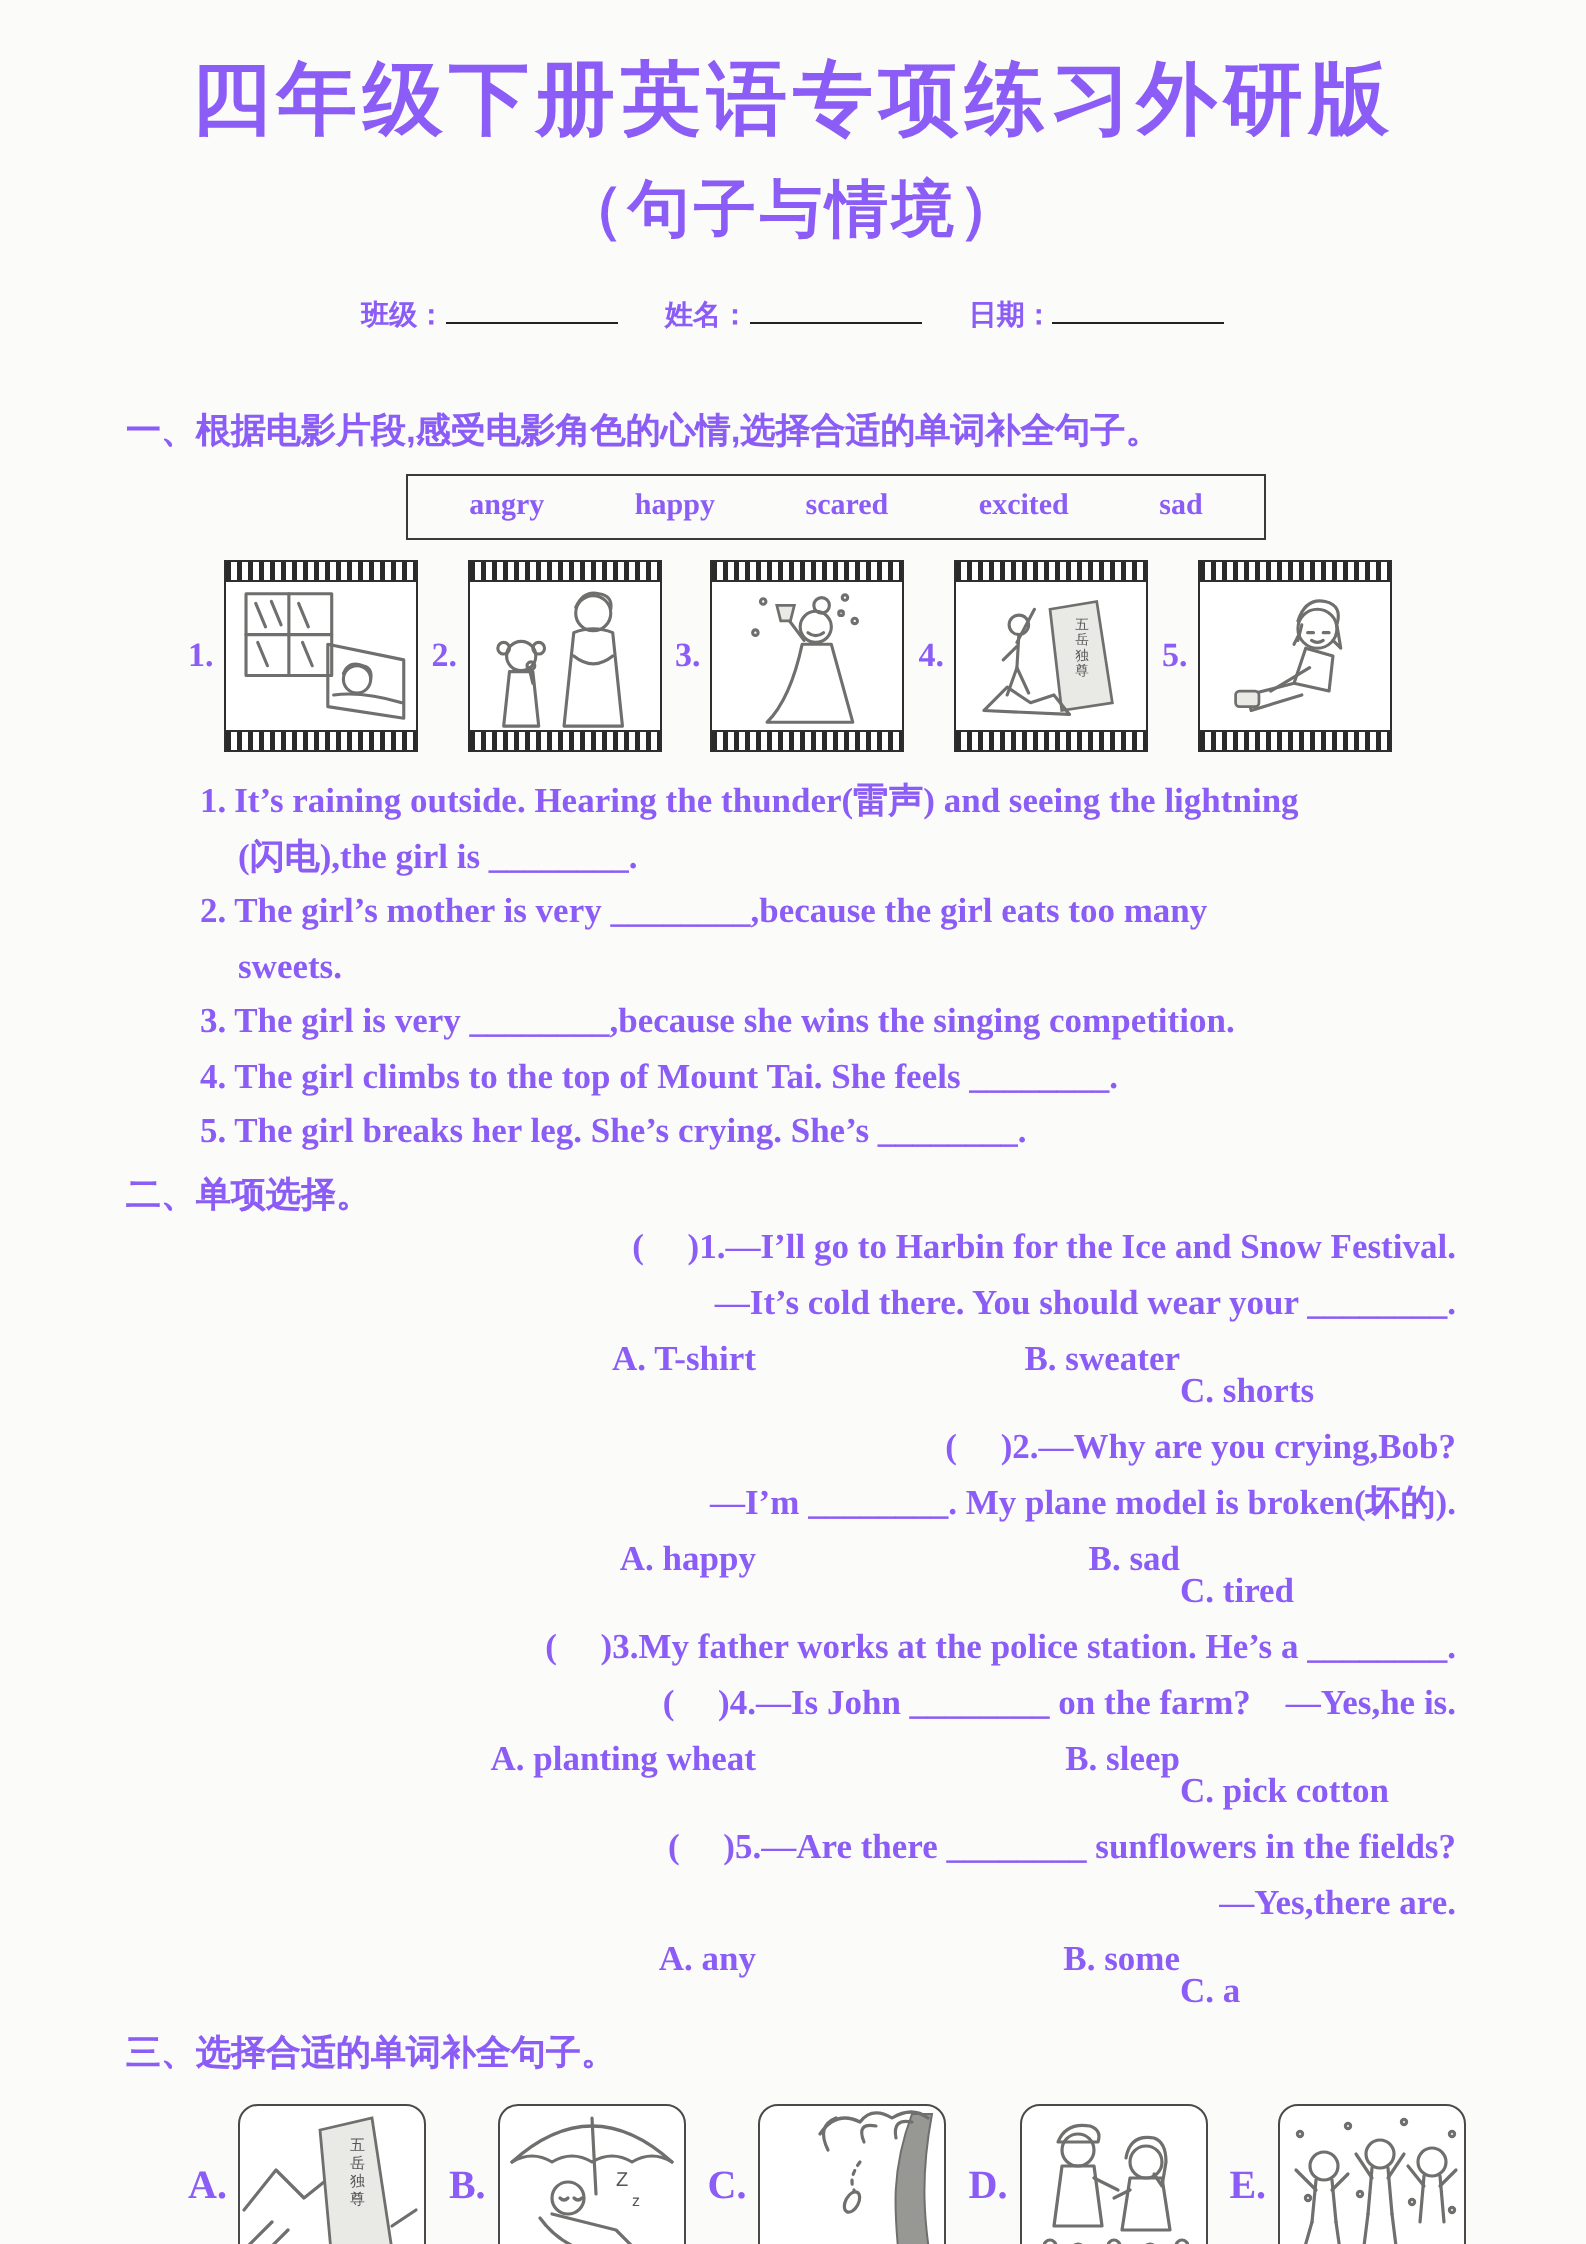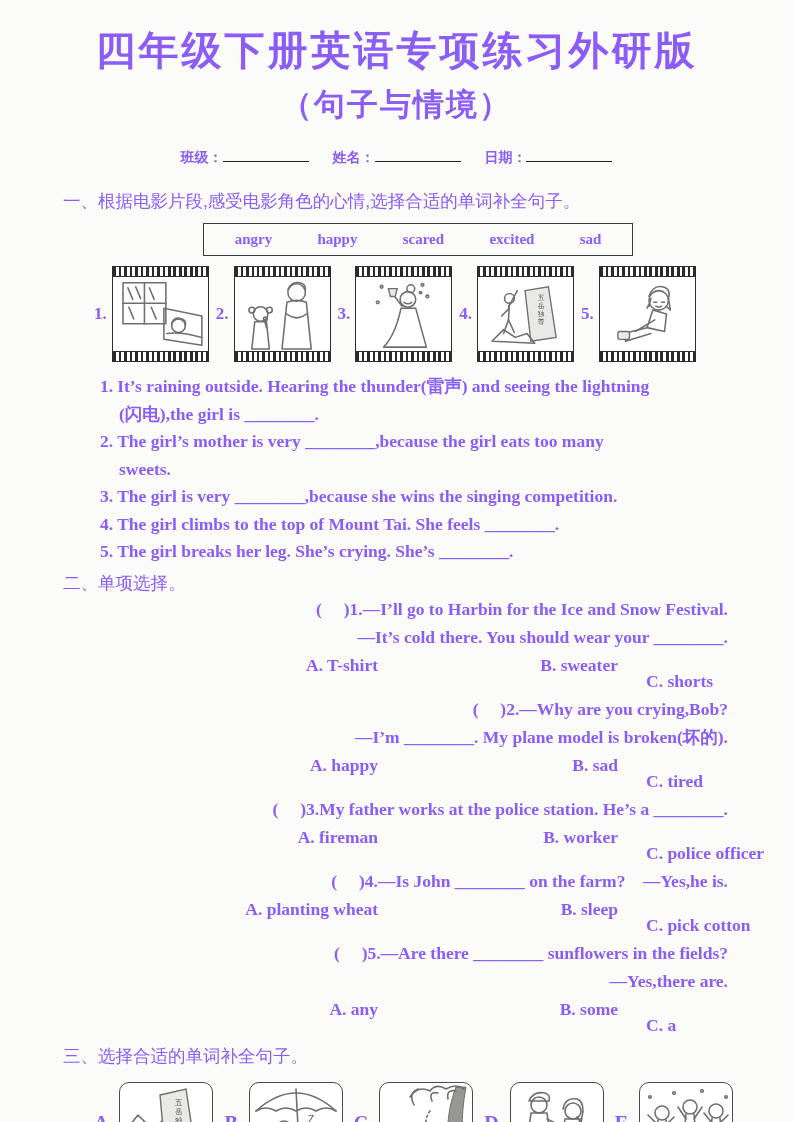--- a/index.html
+++ b/index.html
@@ -20,22 +20,22 @@
   .info-row{
     margin-top:22px;text-align:center;
     font-family:"Liberation Sans",sans-serif;font-size:14px;font-weight:600;
   }
   .blank-line{
     display:inline-block;width:86px;border-bottom:1.6px solid #222;
     height:13px;margin-right:20px;
   }
   .blank-line:last-child{margin-right:0;}
   .sec-heading{
-    font-family:"Liberation Sans",sans-serif;font-weight:400;
-    font-size:17.5px;margin:22px 0 0 63px;
+    font-family:"Liberation Sans",sans-serif;font-weight:700;
+    font-size:17.5px;margin:36px 0 0 63px;
   }
   .sec-heading.tight{margin-top:5px;}
   .word-bank{
     width:430px;margin:10px 0 0 203px;border:1.3px solid #3a3a3a;
     display:flex;justify-content:space-around;align-items:center;
     padding:7px 8px;font-size:15px;font-weight:700;box-sizing:border-box;
   }
   .films{display:flex;margin:10px 0 0 94px;gap:7px;align-items:center;}
   .film-item{display:flex;align-items:center;gap:5px;}
   .film-num{font-size:17px;font-weight:700;}
@@ -53,21 +53,21 @@
   .film-canvas svg{position:absolute;inset:0;width:100%;height:100%;}
   .qlist{
     margin:11px 0 0 100px;font-size:17.5px;font-weight:600;
     line-height:27.5px;width:640px;
   }
   .qline .qnum{margin-right:4px;}
   .qline.cont{padding-left:19px;}
   .mcq{margin-left:108px;font-size:17.5px;font-weight:600;line-height:28px;width:620px;text-align:right;}
   .mcq-prefix{display:inline-block;width:78px;}
   .mcq-line.cont{padding-left:78px;}
-  .opts{display:flex;padding-left:78px;gap:28px;}
+  .opts{display:flex;padding-left:78px;}
   .opt-a{width:192px;flex:none;}
   .opt-b{width:212px;flex:none;}
   .opt-c{flex:none;margin-top:16px;}
   .pics-row{display:flex;margin:14px 0 0 94px;gap:11px;align-items:center;}
   .pic-item{display:flex;align-items:center;gap:6px;}
   .pic-label{font-size:20px;font-weight:700;}
   .pic-frame{
     width:92px;height:82px;border:1.4px solid #4a4a4a;border-radius:10px;
     background:#fff;overflow:hidden;position:relative;flex:none;
   }
@@ -248,25 +248,20 @@
     <div class="mcq-line cont"><span>—I’m ________. My plane model is broken(坏的).</span></div>
     <div class="opts">
       <span class="opt-a">A. happy</span>
       <span class="opt-b">B. sad</span>
       <span class="opt-c">C. tired</span>
     </div>
   </div>
 
   <div class="mcq">
     <div class="mcq-line"><span class="mcq-prefix">(&nbsp;&nbsp;&nbsp;&nbsp;&nbsp;)3.</span><span>My father works at the police station. He’s a ________.</span></div>
-    <div class="opts">
-      <span class="opt-a">A. fireman</span>
-      <span class="opt-b">B. worker</span>
-      <span class="opt-c">C. police officer</span>
-    </div>
   </div>
 
   <div class="mcq">
     <div class="mcq-line"><span class="mcq-prefix">(&nbsp;&nbsp;&nbsp;&nbsp;&nbsp;)4.</span><span>—Is John ________ on the farm?&nbsp;&nbsp;&nbsp;&nbsp;—Yes,he is.</span></div>
     <div class="opts">
       <span class="opt-a">A. planting wheat</span>
       <span class="opt-b">B. sleep</span>
       <span class="opt-c">C. pick cotton</span>
     </div>
   </div>

